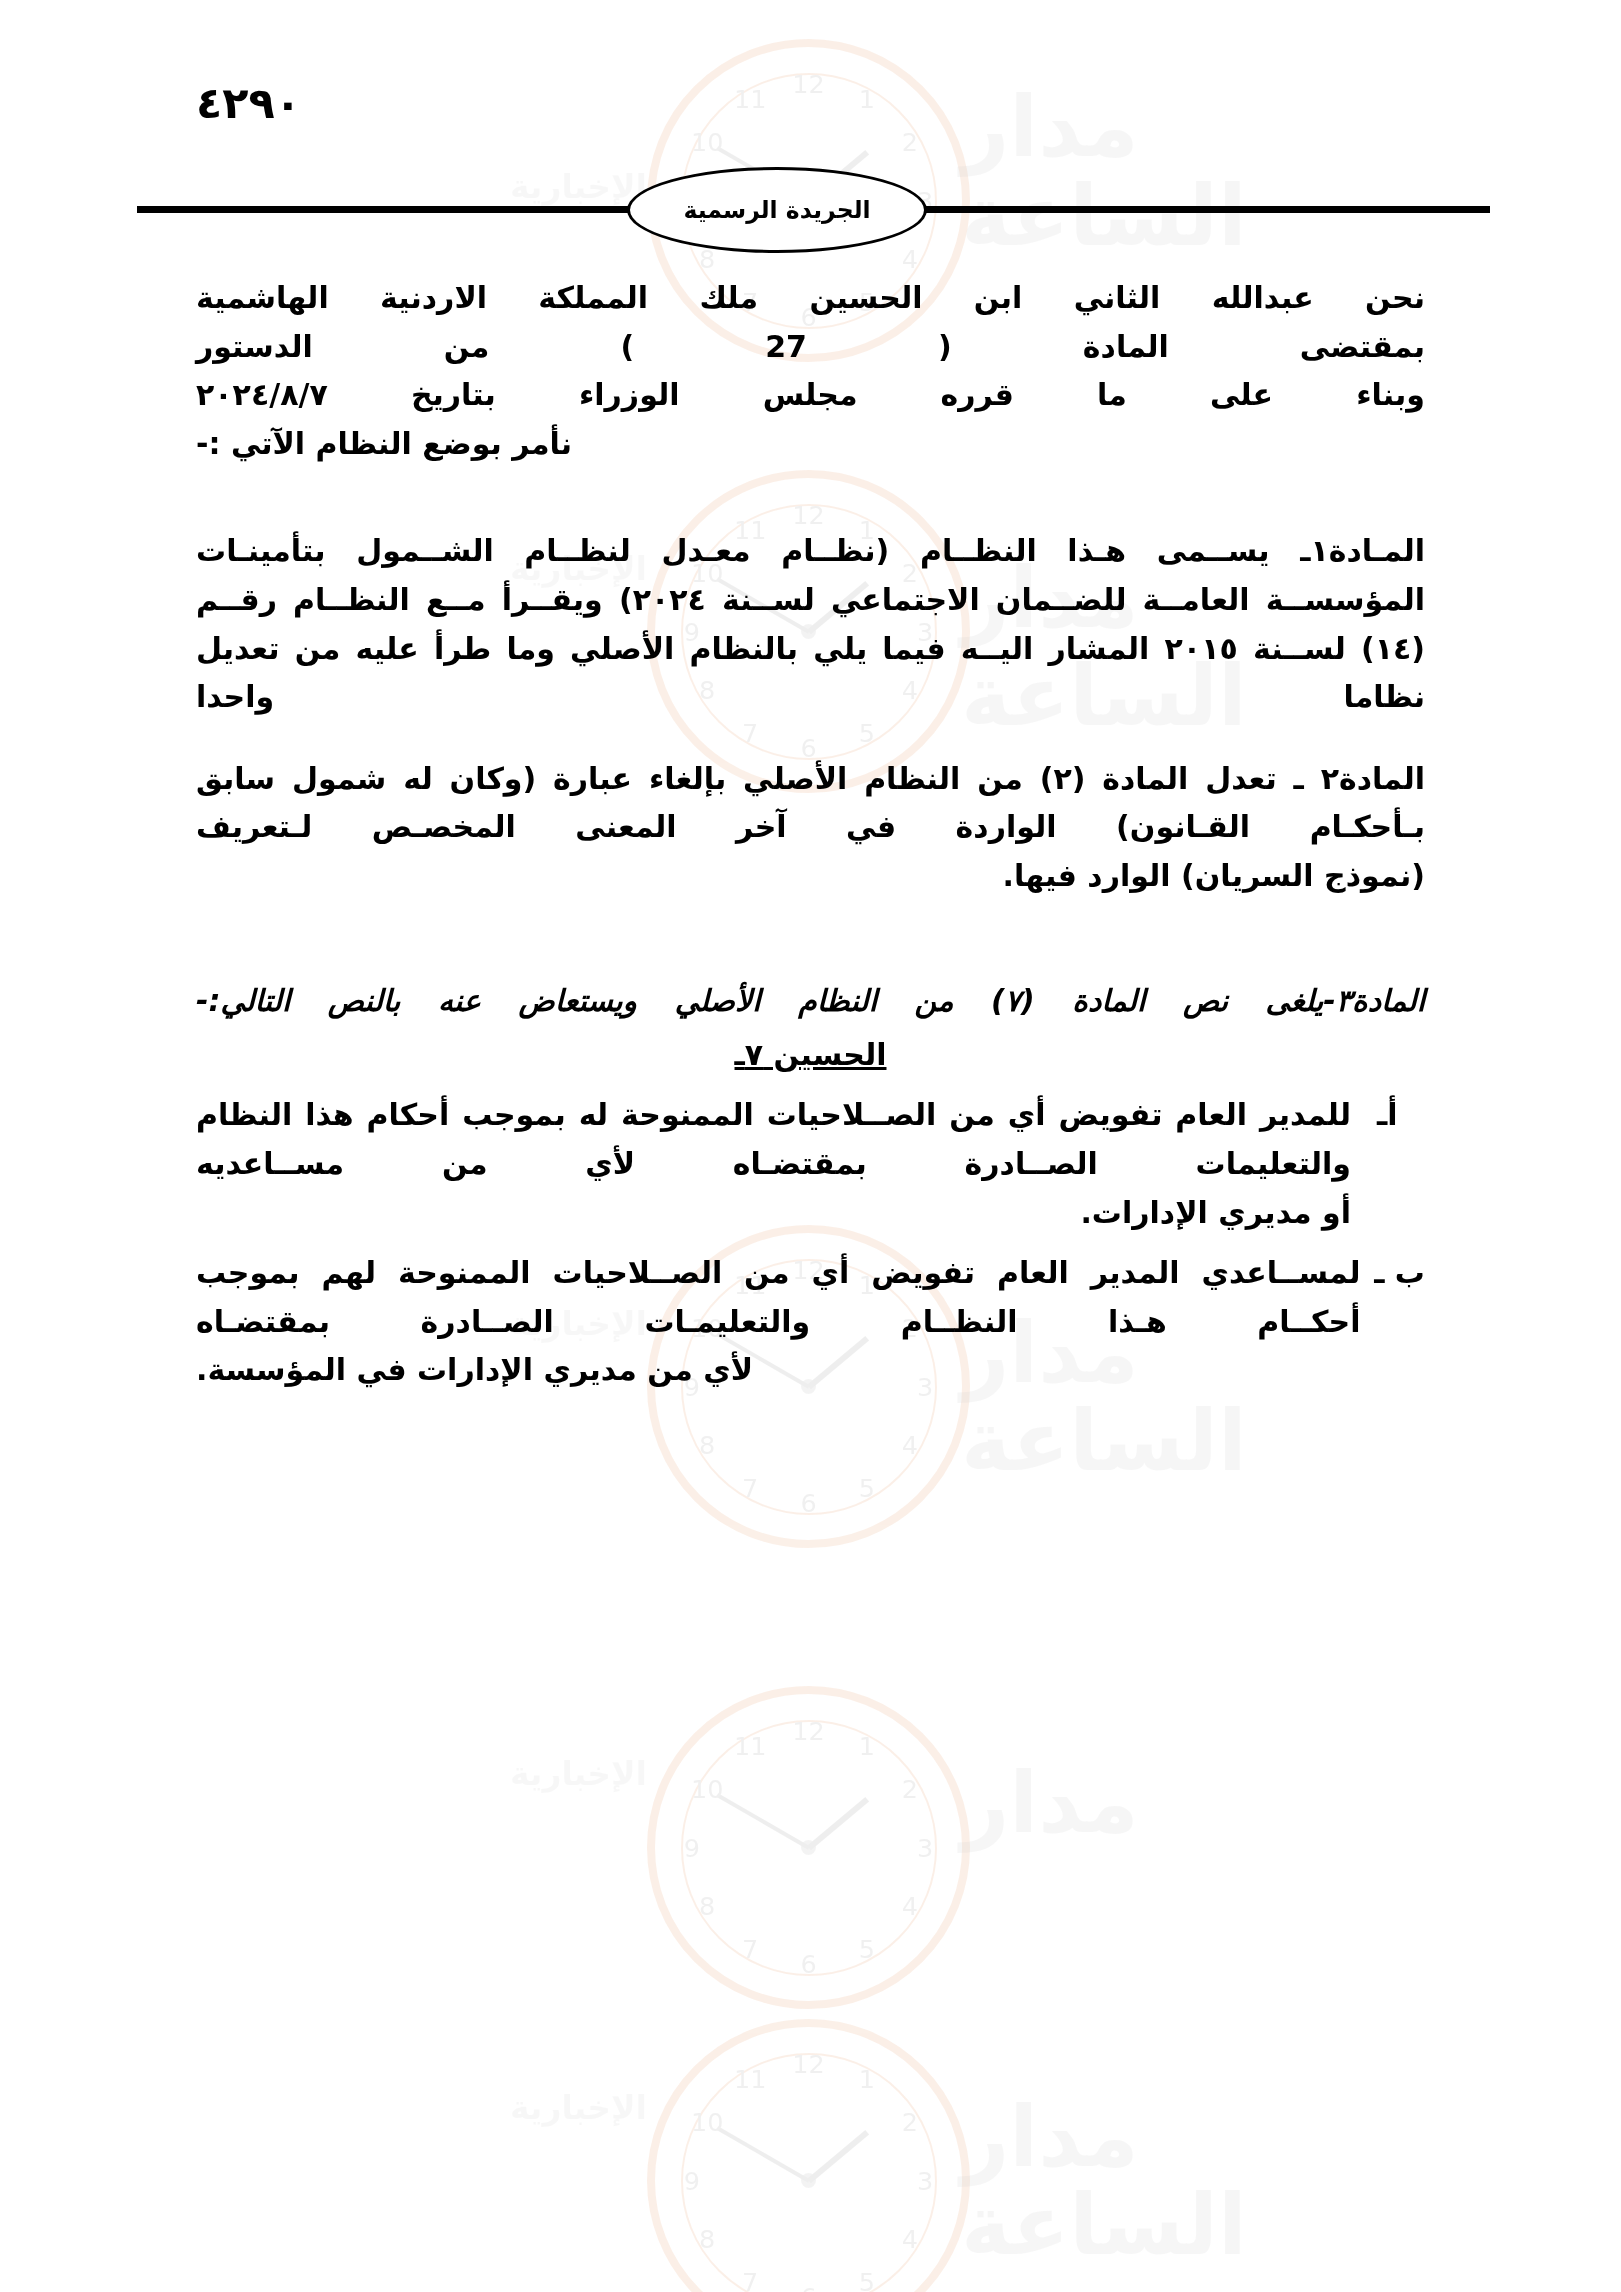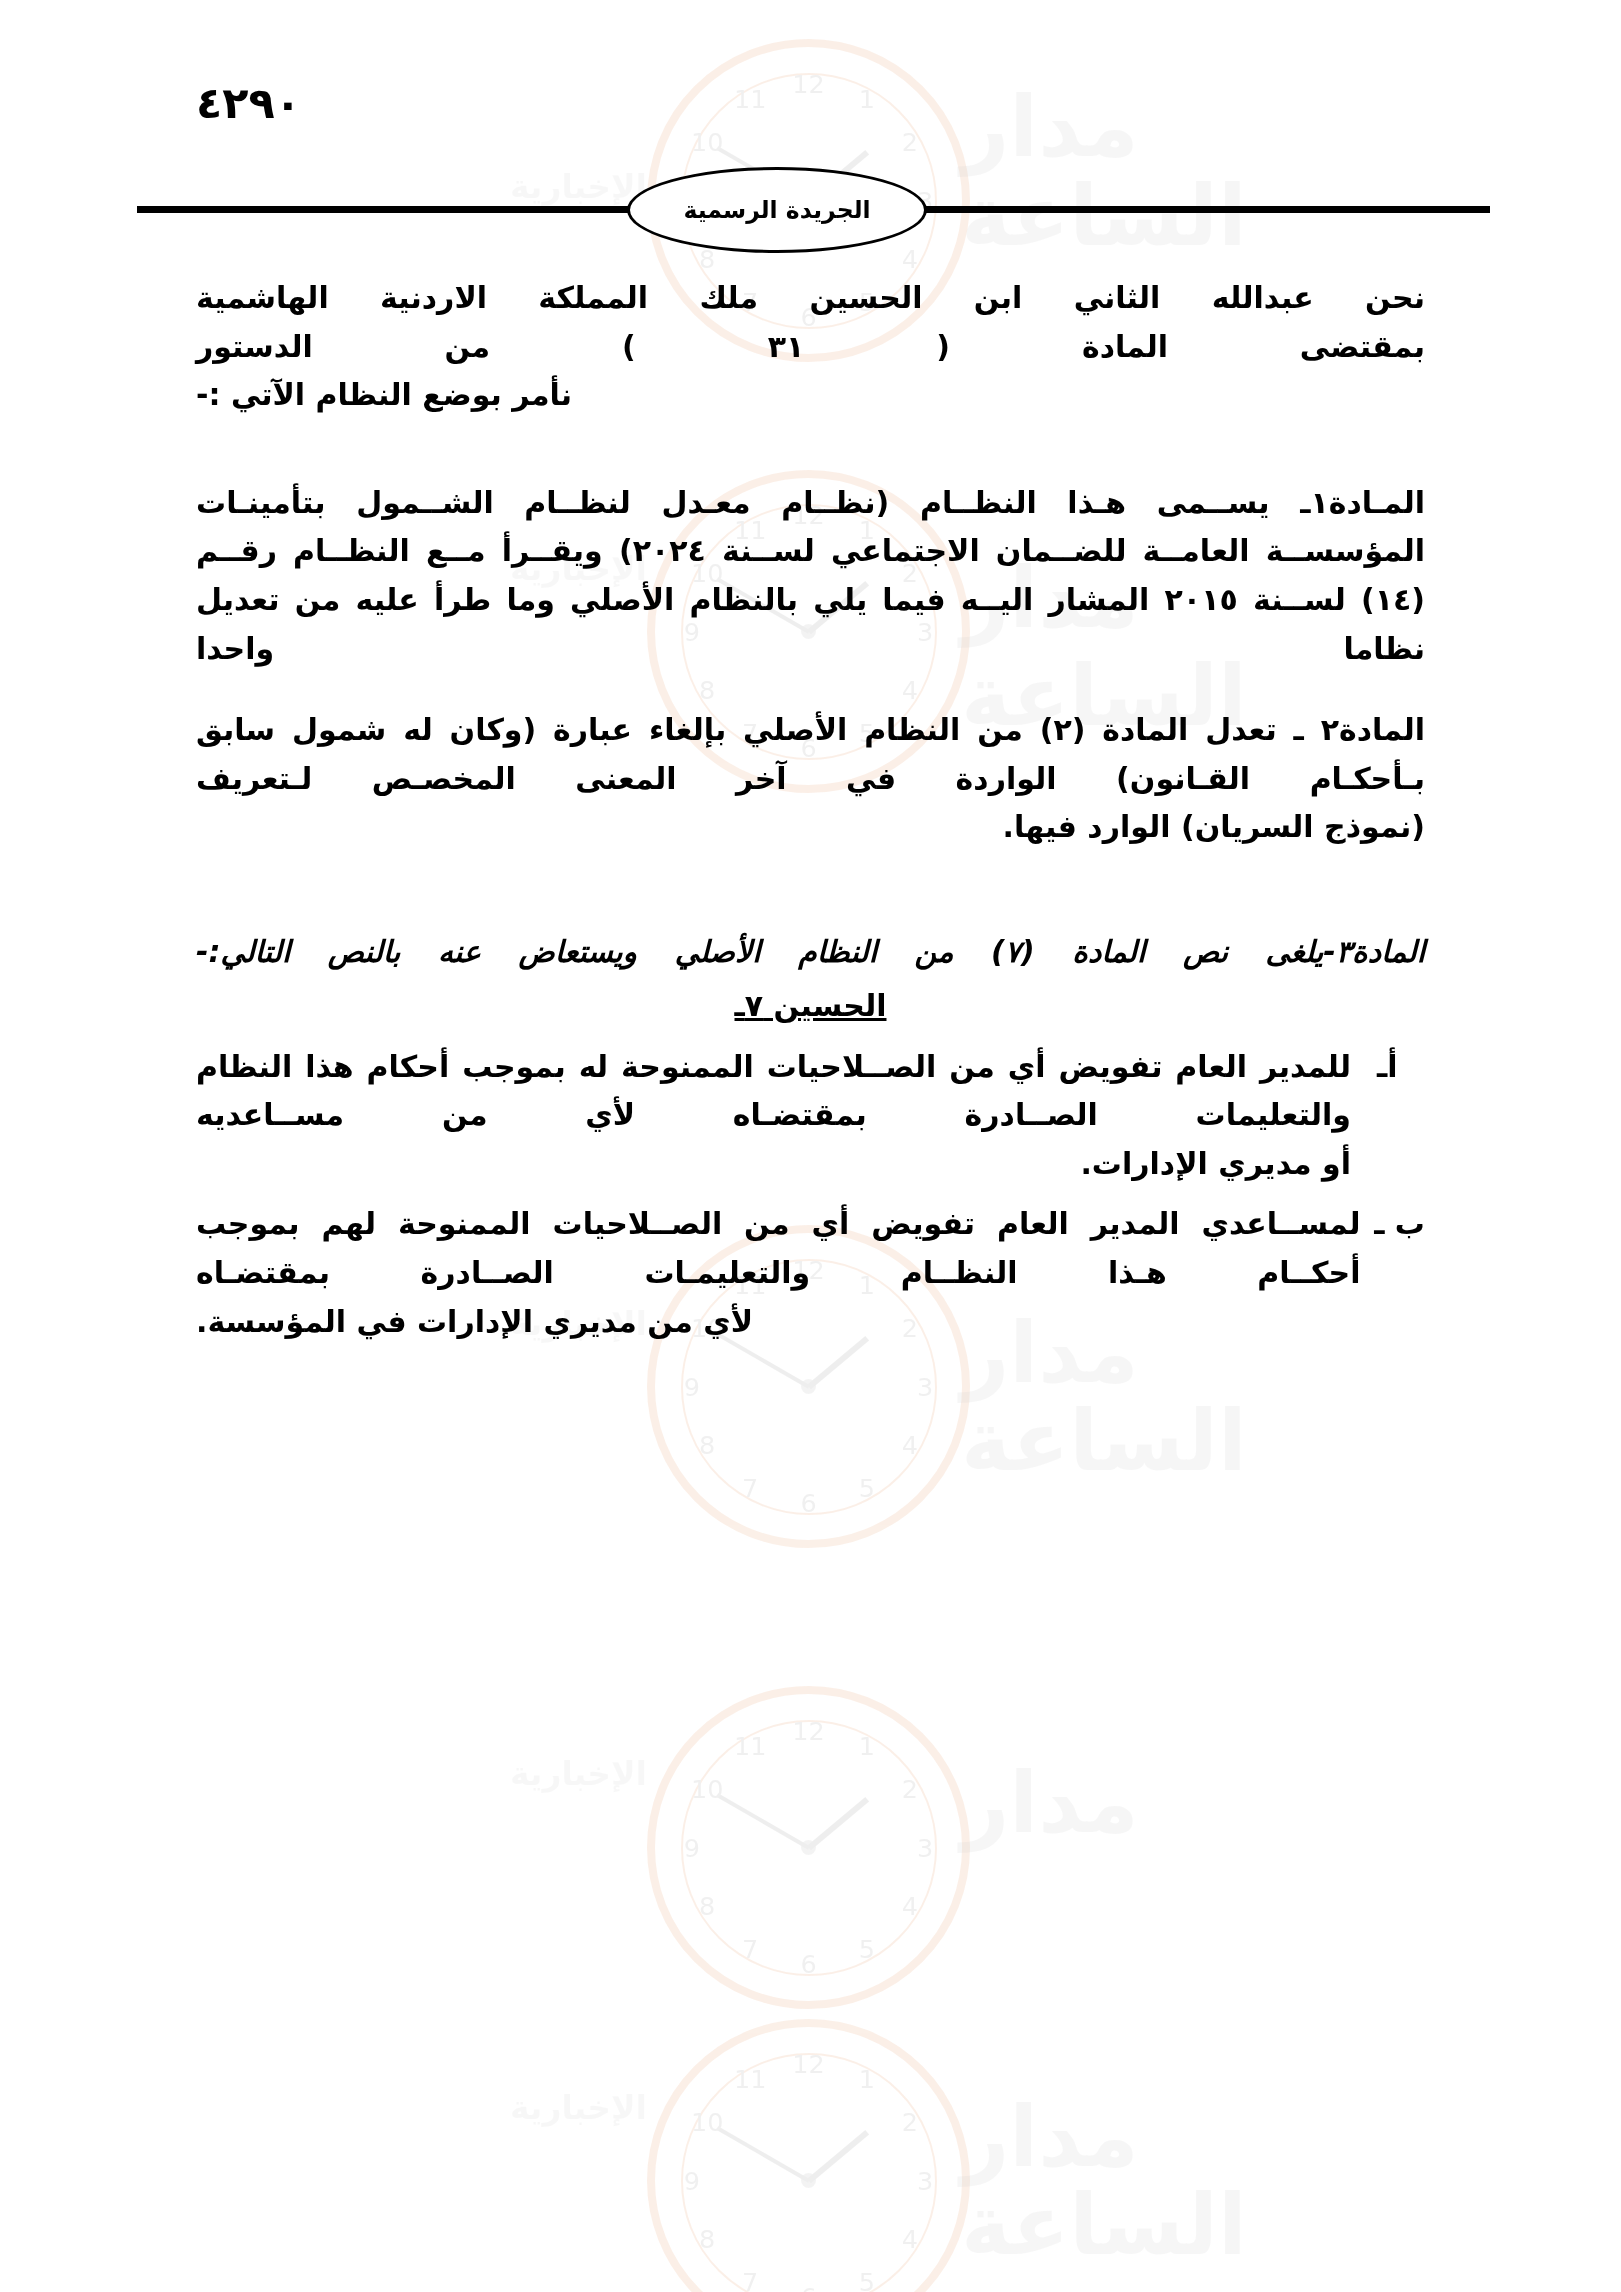--- a/index.html
+++ b/index.html
@@ -319,21 +319,22 @@
   <div class="page-number">٤٢٩٠</div>
   <div class="header-rule"></div>
   <div class="header-badge">
     <span>الجريدة الرسمية</span>
   </div>
 
   <div class="content">
 
     <div class="preamble">
       <p>نحن عبدالله الثاني ابن الحسين ملك المملكة الاردنية الهاشمية</p>
-      <p>بمقتضى المادة ( ٣١ ) من الدستور</p>
+      <p>بمقتضى المادة ( 27 ) من الدستور</p>
+      <p>وبناء على ما قرره مجلس الوزراء بتاريخ ٢٠٢٤/٨/٧</p>
       <p class="lastline">نأمر بوضع النظام الآتي :-</p>
     </div>
 
 
     <div class="article art1">
       <span>المـادة١ـ يســمى هـذا النظــام (نظــام معـدل لنظــام الشــمول بتأمينـات المؤسســة العامــة للضــمان الاجتماعي لســنة ٢٠٢٤) ويقــرأ مــع النظــام رقــم (١٤) لســنة ٢٠١٥ المشار اليــه فيما يلي بالنظام الأصلي وما طرأ عليه من تعديل نظاما واحدا</span>
     </div>
 
     <div class="article">
       <span>المادة٢ ـ تعدل المادة (٢) من النظام الأصلي بإلغاء عبارة (وكان له شمول سابق بـأحكـام القـانون) الواردة في آخر المعنى المخصـص لـتعريف</span>

